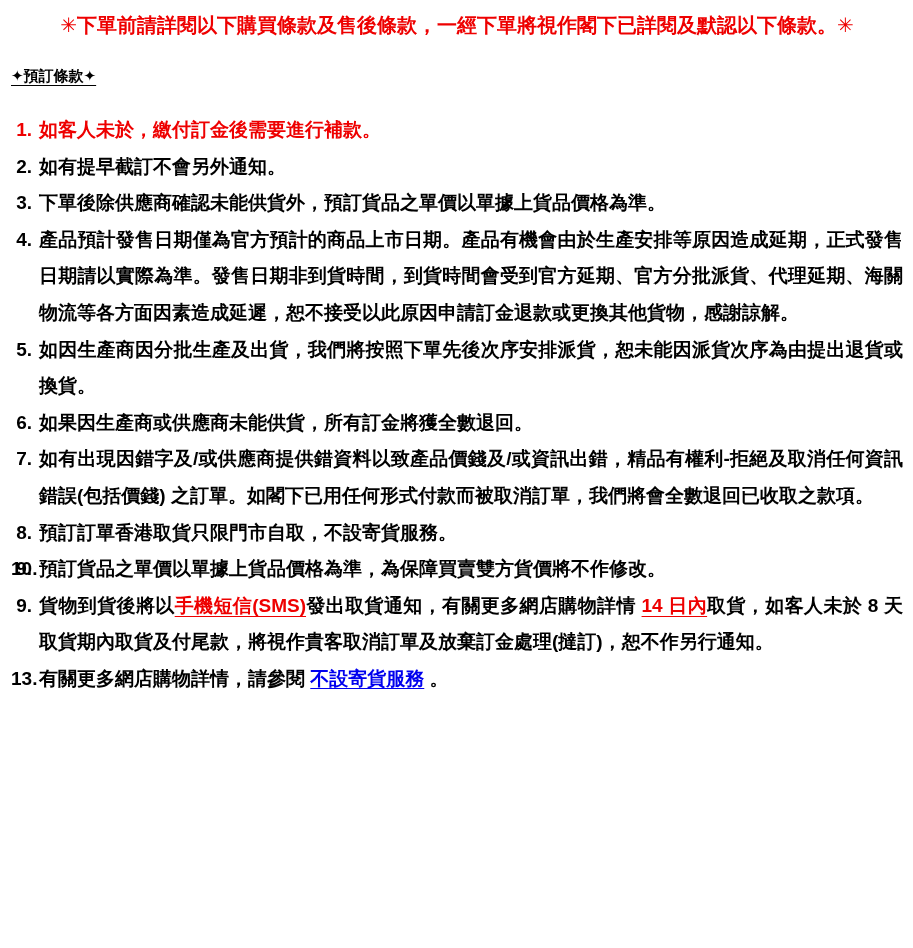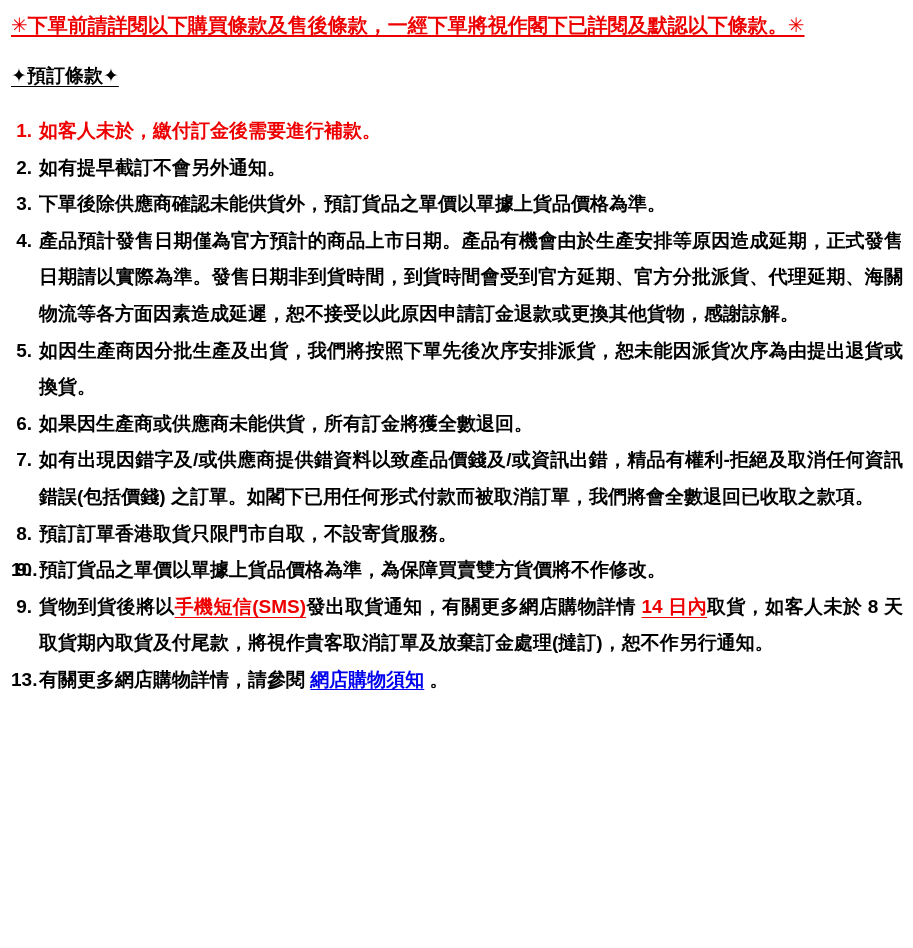--- a/index.html
+++ b/index.html
@@ -16,26 +16,26 @@
     color:var(--ink);
     font-family:"Liberation Sans","DejaVu Sans",sans-serif;
     font-weight:700;
   }
   .wrap{padding:10px 10px 0 11px;}
   .notice{
     color:var(--red);
     font-size:20px;
     line-height:27px;
     margin-top:2px;
-    text-decoration:underline;
     text-underline-offset:3px;
+    text-align:center;
   }
   .section-title-row{margin-top:26px;line-height:22px;}
   .section-title{
-    font-size:19px;
+    font-size:15px;
     color:var(--ink);
     text-decoration:underline;
     text-underline-offset:4px;
   }
   ol.terms{
     list-style:none;
     margin:25px 0 0 0;
     padding:0;
     font-size:19px;
     line-height:36.6px;
@@ -80,15 +80,15 @@
       <li><span class="num">2.</span><span class="seg">如有提早截訂不會另外通知。</span></li>
       <li><span class="num">3.</span><span class="seg">下單後除供應商確認未能供貨外，預訂貨品之單價以單據上貨品價格為準。</span></li>
       <li><span class="num">4.</span><span class="seg">產品預計發售日期僅為官方預計的商品上市日期。產品有機會由於生產安排等原因造成延期，正式發售日期請以實際為準。發售日期非到貨時間，到貨時間會受到官方延期、官方分批派貨、代理延期、海關物流等各方面因素造成延遲，恕不接受以此原因申請訂金退款或更換其他貨物，感謝諒解。</span></li>
       <li><span class="num">5.</span><span class="seg">如因生產商因分批生產及出貨，我們將按照下單先後次序安排派貨，恕未能因派貨次序為由提出退貨或換貨。</span></li>
       <li><span class="num">6.</span><span class="seg">如果因生產商或供應商未能供貨，所有訂金將獲全數退回。</span></li>
       <li><span class="num">7.</span><span class="seg">如有出現因錯字及/或供應商提供錯資料以致產品價錢及/或資訊出錯，精品有權利-拒絕及取消任何資訊錯誤(包括價錢) 之訂單。如閣下已用任何形式付款而被取消訂單，我們將會全數退回已收取之款項。</span></li>
       <li><span class="num">8.</span><span class="seg">預訂訂單香港取貨只限門市自取，不設寄貨服務。</span></li>
       <li><span class="num">9.</span></li>
       <li><span class="num">10.</span><span class="seg">預訂貨品之單價以單據上貨品價格為準，為保障買賣雙方貨價將不作修改。</span></li>
       <li><span class="num">9.</span><span class="seg">貨物到貨後將以</span><span class="seg ru">手機短信(SMS)</span><span class="seg">發出取貨通知，有關更多網店購物詳情 </span><span class="seg ru">14 日內</span><span class="seg">取貨，如客人未於 8 天取貨期內取貨及付尾款，將視作貴客取消訂單及放棄訂金處理(撻訂)，恕不作另行通知。</span></li>
-      <li><span class="num">13.</span><span class="seg">有關更多網店購物詳情，請參閱 </span><span class="seg link">網店購物須知</span><span class="seg"> 。</span></li>
+      <li><span class="num">13.</span><span class="seg">有關更多網店購物詳情，請參閱 </span><span class="seg link">不設寄貨服務</span><span class="seg"> 。</span></li>
     </ol>
 </div>
 
 </body></html>

